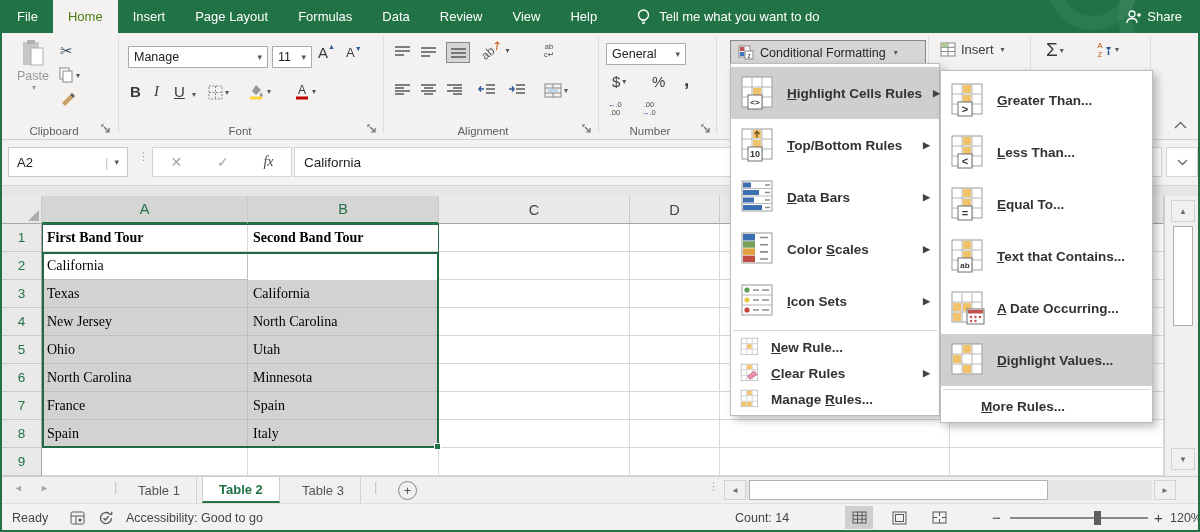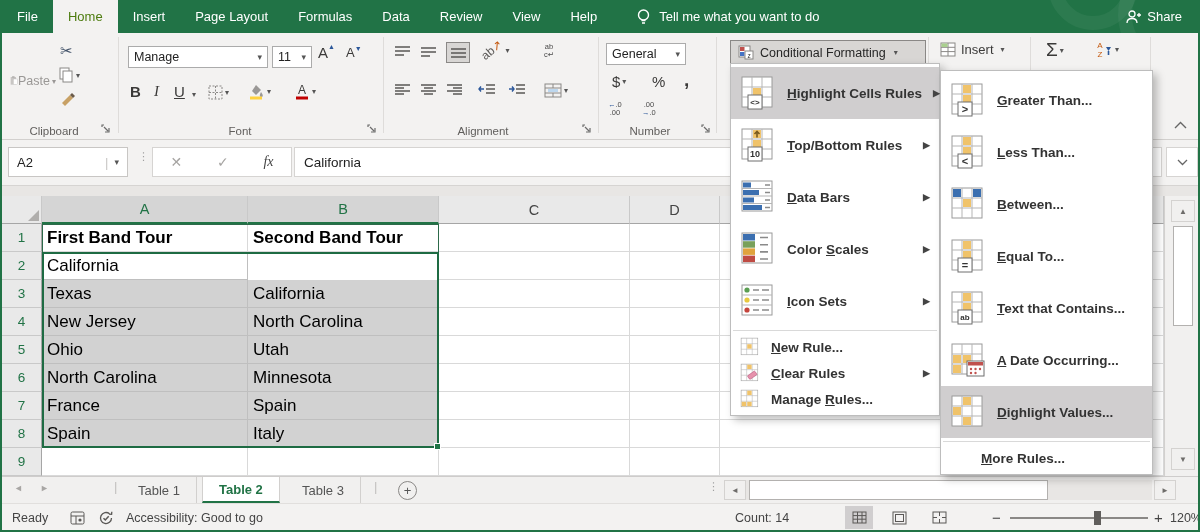--- a/index.html
+++ b/index.html
@@ -20,21 +20,21 @@
 
   
   .ribbon{position:absolute;left:0;top:33px;width:100%;height:107px;background:#f3f2f1;border-bottom:1px solid #d2d0ce;}
   .gsep{position:absolute;top:4px;height:96px;width:1px;background:#dedcda;}
   .glabel{position:absolute;bottom:2px;font-size:11.5px;color:#605e5c;text-align:center;}
   .launch{position:absolute;width:12px;height:12px;}
   .combo{position:absolute;height:22px;background:#fff;border:1px solid #ababab;display:flex;align-items:center;padding:0 5px;font-size:12.5px;color:#222;}
   .combo .ar{margin-left:auto;font-size:9px;color:#555;padding-left:4px;}
   .rbtn{position:absolute;display:flex;align-items:center;justify-content:center;color:#3b3a39;font-size:13px;}
   .dar{font-size:8px;color:#555;margin-left:2px;}
-  .pastebtn{position:absolute;left:8px;top:6px;width:46px;height:84px;display:flex;flex-direction:row;align-items:center;color:#9a9896;font-size:12.5px;}
+  .pastebtn{position:absolute;left:8px;top:6px;width:46px;height:84px;display:flex;flex-direction:column;align-items:center;color:#9a9896;font-size:12.5px;}
   .twoline{font-size:7.5px;line-height:8px;color:#4a4a4a;text-align:center;}
   .selbox{background:#d8d6d4;border:1px solid #8a8886;}
   .cfbtn{position:absolute;left:728px;top:7px;width:196px;height:25px;background:#d8d6d4;border:1px solid #8a8886;display:flex;align-items:center;gap:6px;padding:0 7px;font-size:12.5px;color:#262626;}
   .chev{position:absolute;font-size:11px;color:#666;}
 
   
   .frow{position:absolute;left:0;top:140px;width:100%;height:46px;background:#f3f2f1;border-bottom:1px solid #d6d4d2;}
   .namebox{position:absolute;left:6px;top:7px;width:120px;height:30px;background:#fff;border:1px solid #c8c6c4;display:flex;align-items:center;font-size:13px;color:#222;padding:0 8px;}
   .fxbox{position:absolute;left:150px;top:7px;width:140px;height:30px;background:#fff;border:1px solid #d6d4d2;display:flex;align-items:center;justify-content:space-around;color:#a6a4a2;font-size:14px;}
   .finput{position:absolute;left:292px;top:7px;width:868px;height:30px;background:#fff;border:1px solid #d6d4d2;display:flex;align-items:center;padding:0 9px;font-size:13.5px;color:#222;}
@@ -42,21 +42,21 @@
   .gap{position:absolute;left:0;top:186px;width:100%;height:10px;background:#e8e6e4;}
 
   
   .sheet{position:absolute;left:0;top:196px;width:1162px;height:280px;background:#fff;overflow:hidden;}
   .hc{position:absolute;height:28px;background:#e9e9e9;border-right:1px solid #c9c9c9;border-bottom:1px solid #a6a6a6;
       font-size:14.5px;color:#444;display:flex;align-items:center;justify-content:center;}
   .hc.colsel{background:#d5d5d5;color:#217346;border-bottom:2px solid #217346;}
   .rn{position:absolute;width:40px;height:28px;background:#e9e9e9;border-right:1px solid #a6a6a6;border-bottom:1px solid #c9c9c9;
       font-size:13.5px;color:#217346;display:flex;align-items:center;justify-content:center;}
   .cell{position:absolute;height:28px;border-right:1px solid #d9d9d9;border-bottom:1px solid #d9d9d9;
-      font-size:17px;color:#000;display:flex;align-items:center;padding:0 0 0 5px;background:#fff;white-space:nowrap;overflow:hidden;}
+      font-size:14px;color:#000;display:flex;align-items:center;padding:0 0 0 5px;background:#fff;white-space:nowrap;overflow:hidden;font-family:Liberation Serif, serif;}
   .cell.selc{background:#d2d2d2;border-right:1px solid #bfbfbf;border-bottom:1px solid #bfbfbf;}
   .cell.activec{background:#fff;}
   .cell.hdr{font-weight:700;}
   .tri{position:absolute;left:26px;top:14px;width:0;height:0;border-left:11px solid transparent;border-bottom:11px solid #b0aeac;}
   .tableline{position:absolute;border:1px solid #2d6a4a;pointer-events:none;}
   .selrect{position:absolute;border:2px solid #1e6b43;pointer-events:none;}
   .fillh{position:absolute;right:-4px;bottom:-4px;width:7px;height:7px;background:#217346;border:1.5px solid #fff;}
 
   
   .vscroll{position:absolute;left:1162px;top:196px;width:36px;height:280px;background:#f1f0ef;border-left:1px solid #d4d2d0;}
@@ -571,32 +571,20 @@
             <text x="15" y="31" font-size="11" text-anchor="middle" fill="#333" font-family="Liberation Sans, sans-serif">&lt;</text>
           </svg>
         </span>
         <span class="mlabel"><span></span><span class="k">L</span><span>ess Than...</span></span>
       </div>
       <div class="mi big">
         <span style="width: 36px;">
           <svg width="36" height="36" viewBox="0 0 36 36">
             <rect x="2" y="2" width="30" height="30" fill="#fff" stroke="#9a9a9a"></rect>
             <path d="M12 2v30M22 2v30M2 12h30M2 22h30" stroke="#b5b5b5" fill="none"></path>
-            <rect x="3" y="3" width="8" height="8" fill="#3b6fb0"></rect>
-            <rect x="23" y="3" width="8" height="8" fill="#3b6fb0"></rect>
-            <rect x="13" y="13" width="8" height="8" fill="#f0c36a"></rect>
-          </svg>
-        </span>
-        <span class="mlabel"><span></span><span class="k">B</span><span>etween...</span></span>
-      </div>
-      <div class="mi big">
-        <span style="width: 36px;">
-          <svg width="36" height="36" viewBox="0 0 36 36">
-            <rect x="2" y="2" width="30" height="30" fill="#fff" stroke="#9a9a9a"></rect>
-            <path d="M12 2v30M22 2v30M2 12h30M2 22h30" stroke="#b5b5b5" fill="none"></path>
             <rect x="13" y="3" width="8" height="8" fill="#f0c36a"></rect>
             <rect x="13" y="13" width="8" height="8" fill="#f0c36a"></rect>
             <rect x="8" y="20" width="14" height="14" fill="#fff" stroke="#6e6e6e"></rect>
             <text x="15" y="31" font-size="11" text-anchor="middle" fill="#333" font-family="Liberation Sans, sans-serif">=</text>
           </svg>
         </span>
         <span class="mlabel"><span></span><span class="k">E</span><span>qual To...</span></span>
       </div>
       <div class="mi big">
         <span style="width: 36px;">

